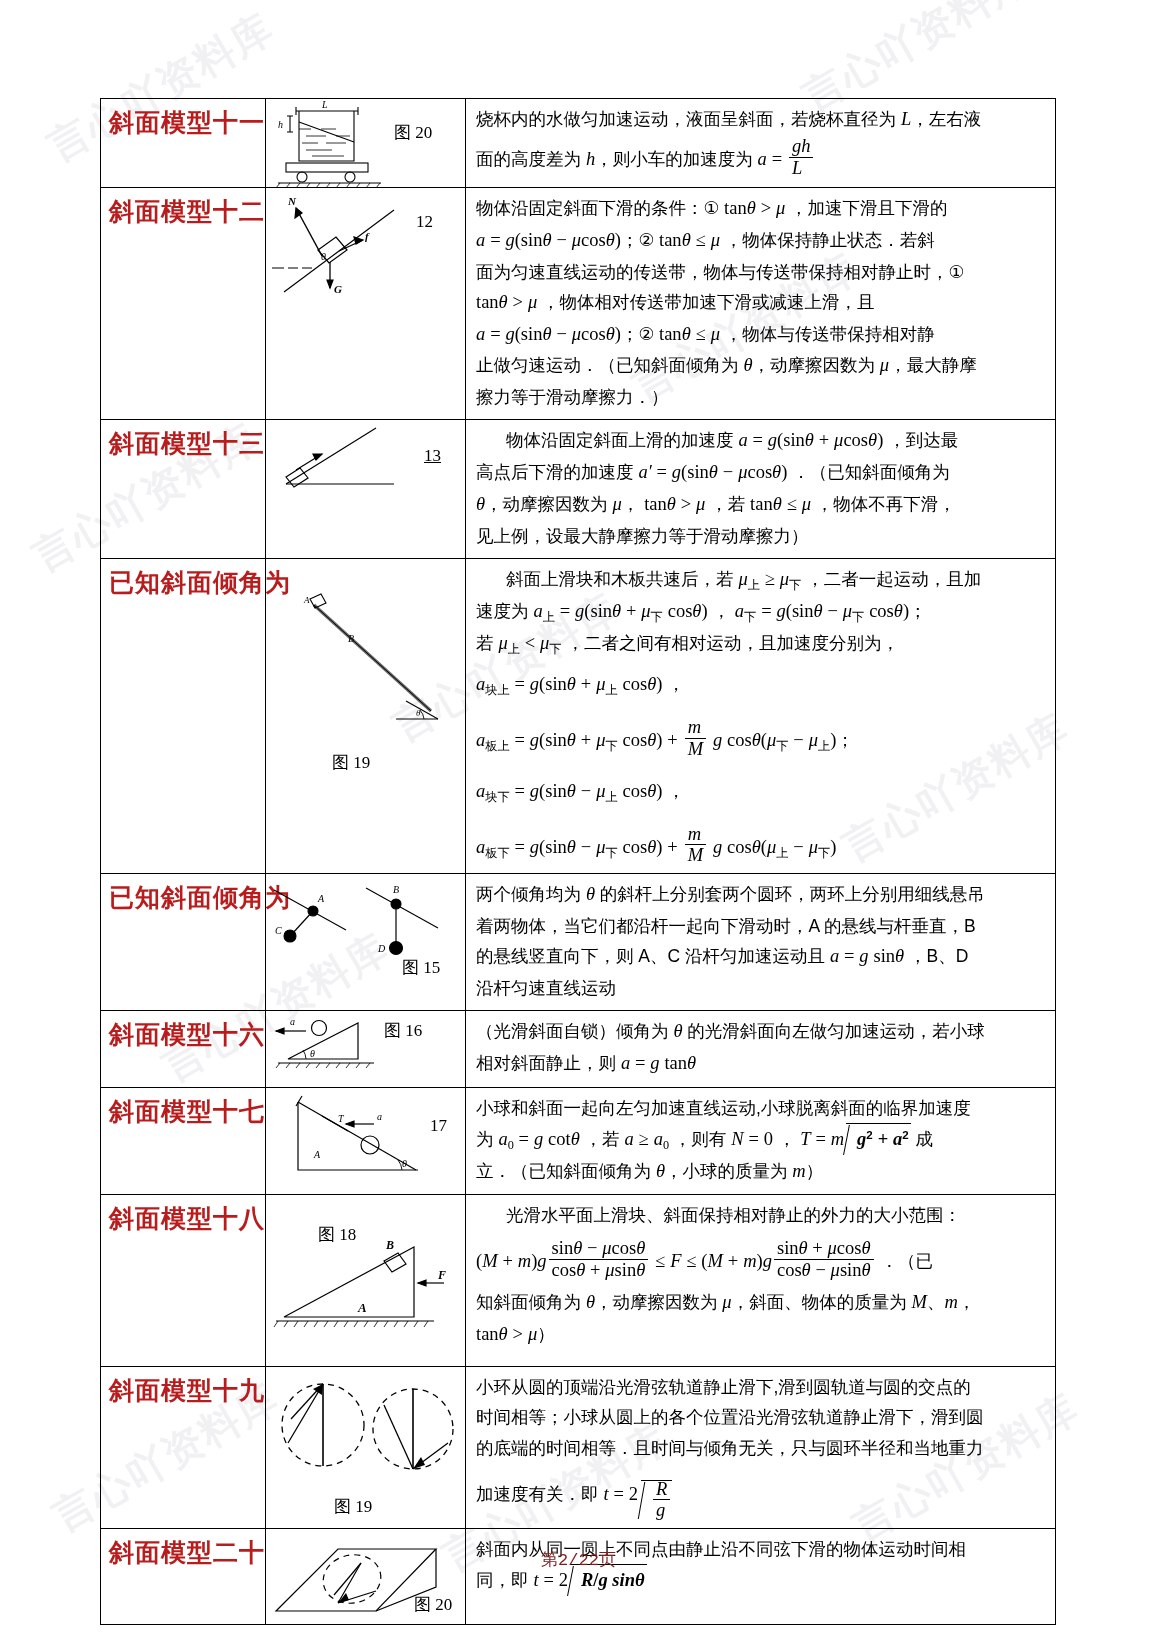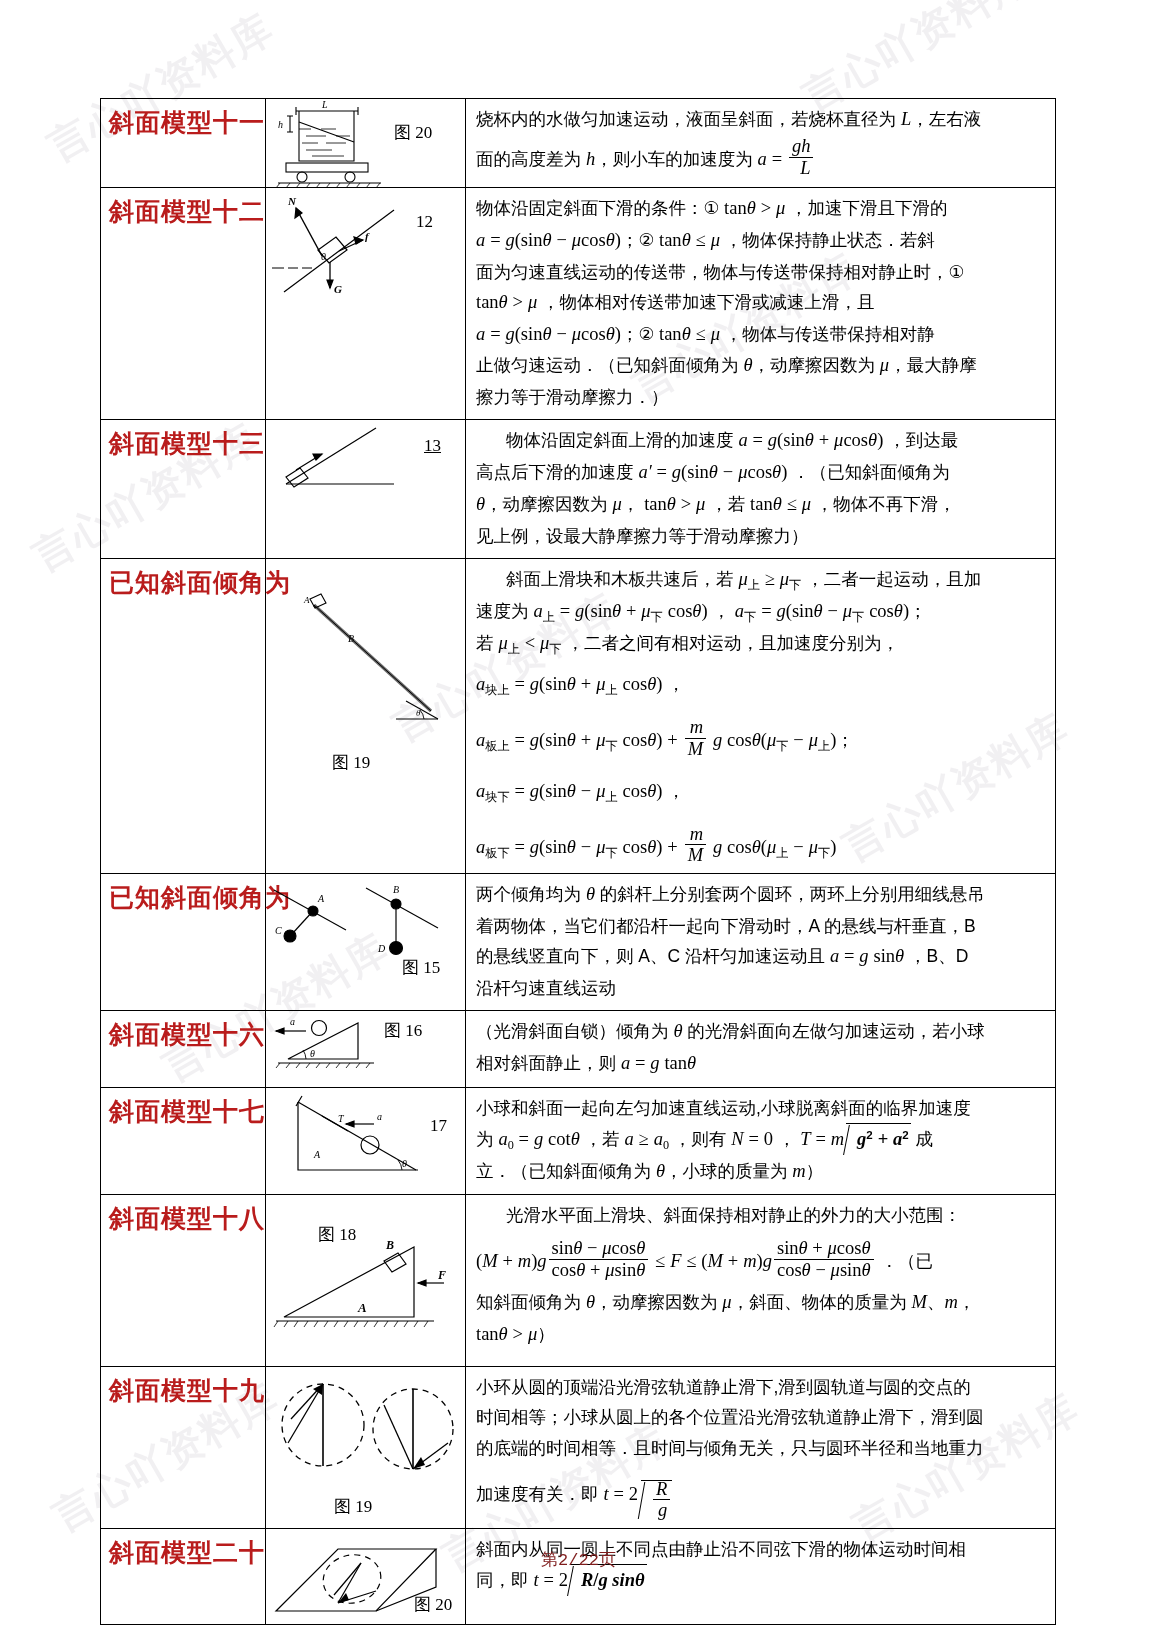--- a/index.html
+++ b/index.html
@@ -69,21 +69,21 @@
     text-align:justify;
   }
   .body .ln{display:block;white-space:nowrap;}
   .indent{display:inline-block;width:30px;}
 
   
   .m{font-family:"Liberation Serif","DejaVu Serif",serif;font-style:italic;font-size:18.5px;}
   .mr{font-family:"Liberation Serif","DejaVu Serif",serif;font-style:normal;font-size:18.5px;}
   .sub{font-size:0.66em;vertical-align:-0.32em;font-style:normal;}
   .sup{font-size:0.66em;vertical-align:0.5em;font-style:normal;}
-  .frac{display:inline-block;vertical-align:-0.52em;text-align:right;font-size:17px;line-height:1.12;margin:0 2px;}
+  .frac{display:inline-block;vertical-align:-0.52em;text-align:left;font-size:17px;line-height:1.12;margin:0 2px;}
   .frac .num{display:block;border-bottom:1.2px solid #000;padding:0 3px;}
   .frac .den{display:block;padding:0 3px;}
   .rad{display:inline-block;position:relative;padding-left:11px;}
   .rad:before{
     content:"";position:absolute;left:2px;top:2px;bottom:1px;width:7px;
     border-left:1.3px solid #000;
     transform:skewX(-11deg);
   }
   .rad:after{
     content:"";position:absolute;left:2px;top:0;right:0;height:0;
@@ -214,21 +214,21 @@
       <div class="figwrap" style="height:95px">
         <svg width="200" height="95" viewBox="0 0 200 95">
           <g stroke="#000" fill="none" stroke-width="1.2">
             <path d="M20 64 L110 8"></path>
             <path d="M20 64 H128"></path>
             <path d="M20 57 l14 -9 l8 10 l-14 9 Z"></path>
             <path d="M30 50 L56 34" stroke-width="1.3"></path>
             <path d="M56 34 l-9 0 l3 6 Z" fill="#000"></path>
           </g>
         </svg>
-        <div class="figcaption" style="left:158px;top:16px;text-decoration:underline;">13</div>
+        <div class="figcaption" style="left:158px;top:26px;text-decoration:underline;">13</div>
       </div>
     </td>
     <td>
       <div class="body">
         <span class="ln"><span class="indent"></span>物体沿固定斜面上滑的加速度 <span class="m">a</span> <span class="mr">=</span> <span class="m">g</span><span class="mr">(sin</span><span class="m">θ</span> <span class="mr">+</span> <span class="m">μ</span><span class="mr">cos</span><span class="m">θ</span><span class="mr">)</span> ，到达最</span>
         <span class="ln">高点后下滑的加速度 <span class="m">a′</span> <span class="mr">=</span> <span class="m">g</span><span class="mr">(sin</span><span class="m">θ</span> <span class="mr">−</span> <span class="m">μ</span><span class="mr">cos</span><span class="m">θ</span><span class="mr">)</span> ．（已知斜面倾角为</span>
         <span class="ln"><span class="m">θ</span>，动摩擦因数为 <span class="m">μ</span>， <span class="mr">tan</span><span class="m">θ</span> <span class="mr">&gt;</span> <span class="m">μ</span> ，若 <span class="mr">tan</span><span class="m">θ</span> <span class="mr">≤</span> <span class="m">μ</span> ，物体不再下滑，</span>
         <span class="ln">见上例，设最大静摩擦力等于滑动摩擦力）</span>
       </div>
     </td>

